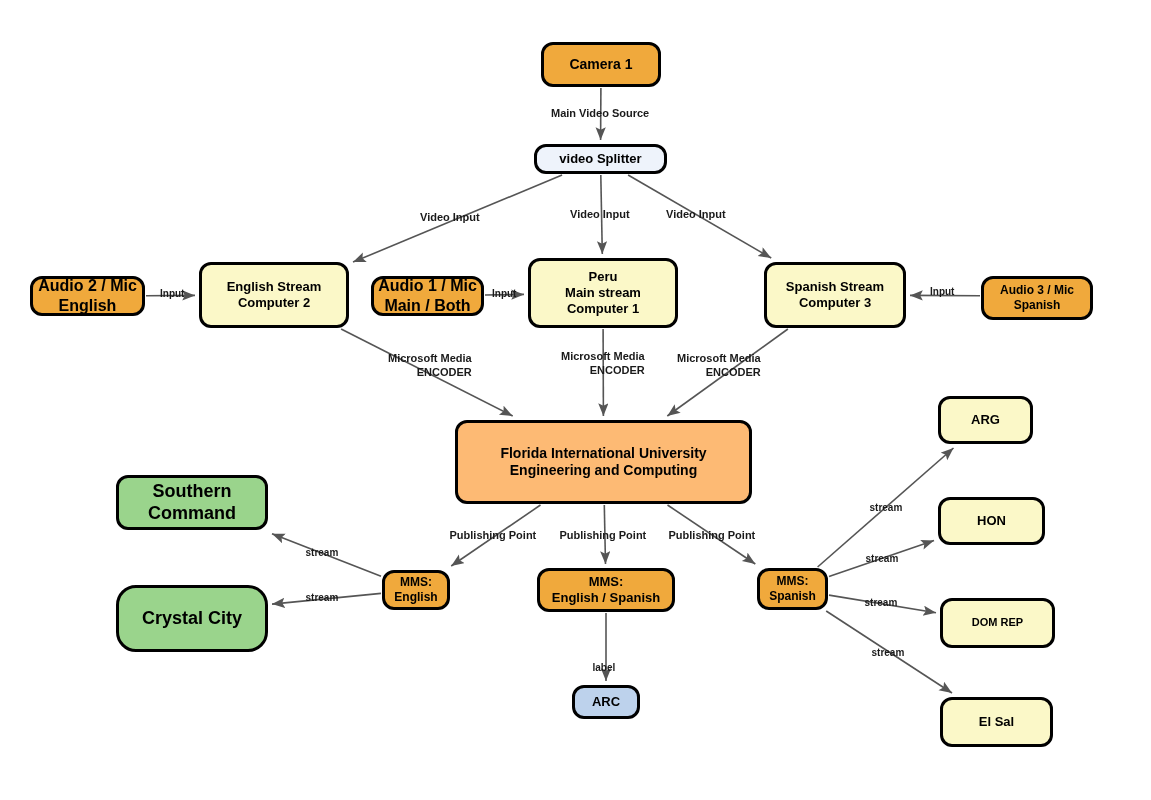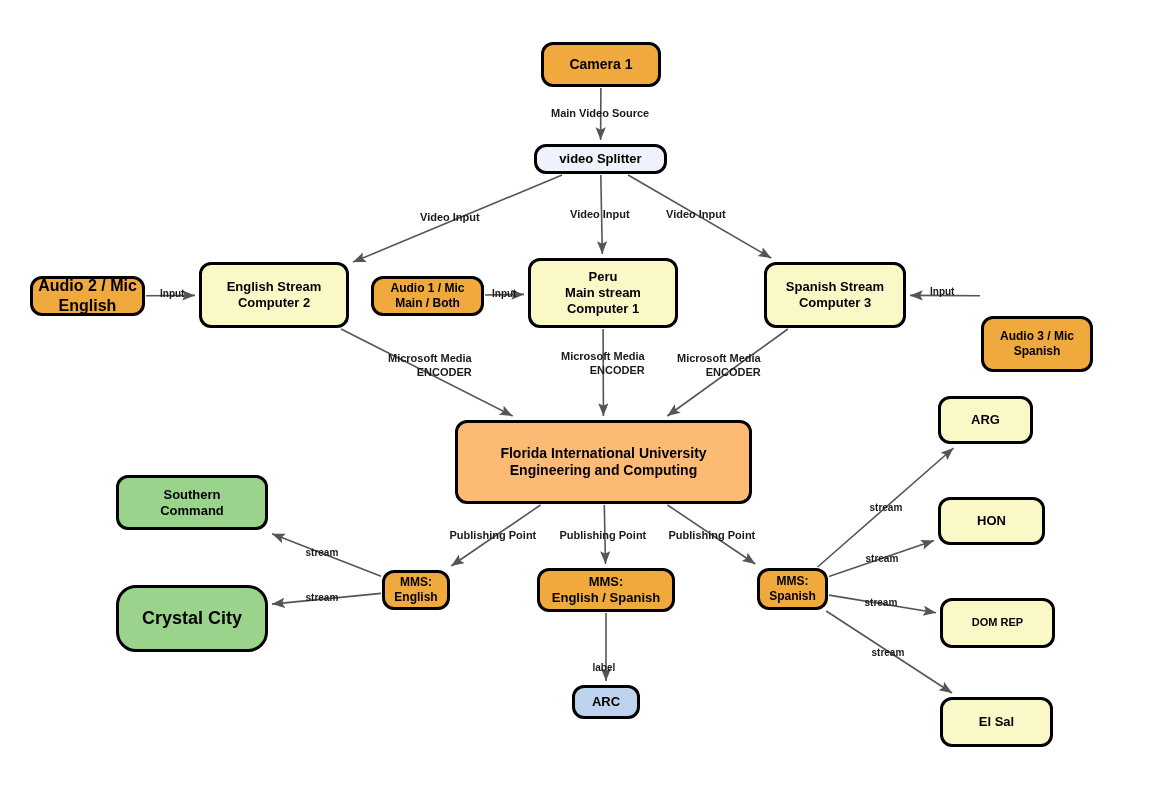--- a/index.html
+++ b/index.html
@@ -122,27 +122,27 @@
           <span>Spanish Stream</span>
           <span>Computer 3</span>
         </div>
       </div>
       <div class="node fill-orange" style="left: 30px; top: 276px; width: 115px; height: 40px; font-size: 16px;">
         <div>
           <span>Audio 2 / Mic</span>
           <span>English</span>
         </div>
       </div>
-      <div class="node fill-orange" style="left: 371px; top: 276px; width: 113px; height: 40px; font-size: 12px;">
+      <div class="node fill-orange" style="left: 371px; top: 276px; width: 113px; height: 40px; font-size: 16px;">
         <div>
           <span>Audio 1 / Mic</span>
           <span>Main / Both</span>
         </div>
       </div>
-      <div class="node fill-orange" style="left: 981px; top: 276px; width: 112px; height: 56px; font-size: 12px; margin-top: 40px;">
+      <div class="node fill-orange" style="left: 981px; top: 276px; width: 112px; height: 44px; font-size: 12px;">
         <div>
           <span>Audio 3 / Mic</span>
           <span>Spanish</span>
         </div>
       </div>
       <div class="node fill-green" style="left: 455px; top: 420px; width: 297px; height: 84px; font-size: 14px;">
         <div>
           <span>Florida International University</span>
           <span>Engineering and Computing</span>
         </div>
@@ -158,21 +158,21 @@
           <span>MMS:</span>
           <span>English / Spanish</span>
         </div>
       </div>
       <div class="node fill-orange" style="left: 757px; top: 568px; width: 71px; height: 42px; font-size: 12px;">
         <div>
           <span>MMS:</span>
           <span>Spanish</span>
         </div>
       </div>
-      <div class="node fill-green-d" style="left: 116px; top: 475px; width: 152px; height: 55px; font-size: 13px;">
+      <div class="node fill-green-d" style="left: 116px; top: 475px; width: 152px; height: 55px; font-size: 18px;">
         <div>
           <span>Southern</span>
           <span>Command</span>
         </div>
       </div>
       <div class="node fill-green-d" style="left: 116px; top: 585px; width: 152px; height: 67px; font-size: 18px; border-radius: 20px;">
         <div>
           <span>Crystal City</span>
         </div>
       </div>

